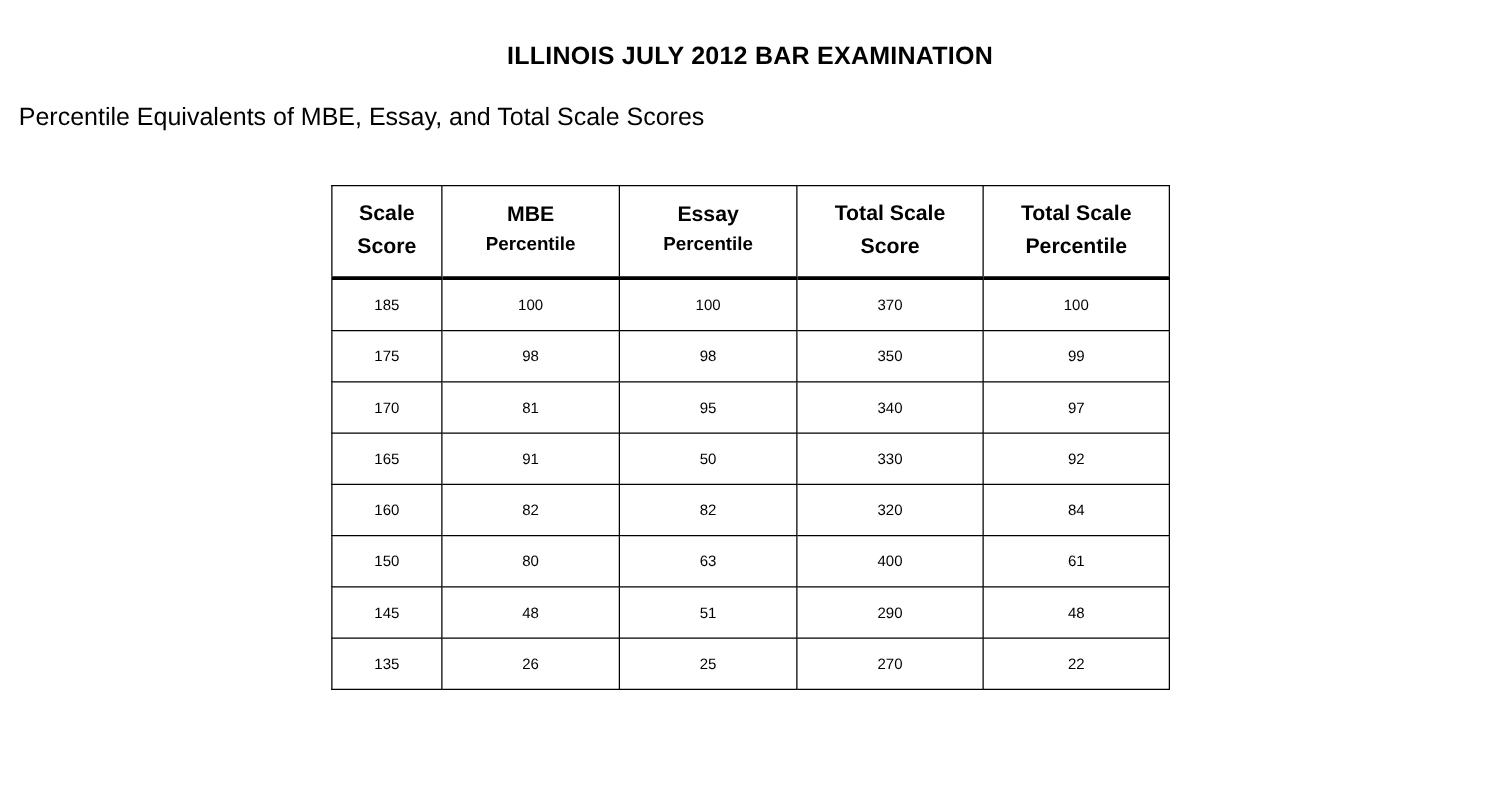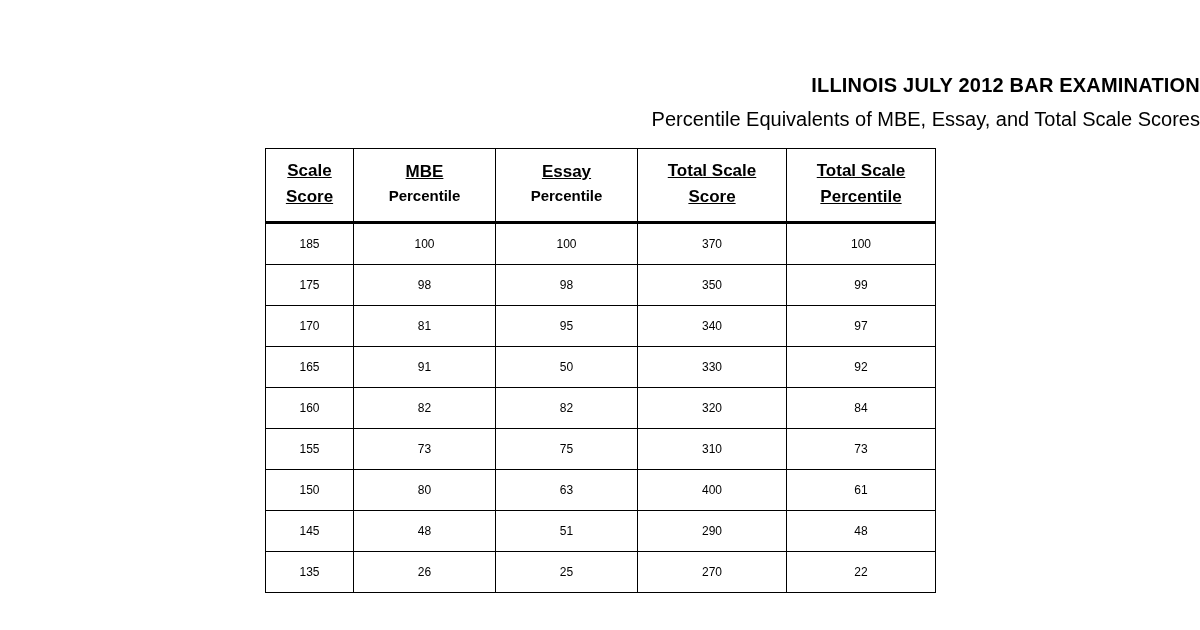--- a/index.html
+++ b/index.html
@@ -14,32 +14,32 @@
     font-family: "Liberation Sans", sans-serif;
     color: #000000;
   }
   .page {
     position: relative;
     width: 1200px;
     height: 630px;
     background: #ffffff;
   }
   .doc-title {
-    text-align: right;
+    text-align: center;
     font-size: 20px;
     font-weight: bold;
     letter-spacing: 0.2px;
     margin: 0;
-    padding-top: 74px;
+    padding-top: 34px;
   }
   .doc-subtitle {
-    text-align: right;
+    text-align: left;
     font-size: 20px;
     font-weight: normal;
-    margin: 0;
+    margin: 15px;
     padding-top: 11px;
   }
   .table-wrap {
     position: absolute;
     left: 265px;
     top: 148px;
     width: 670px;
   }
   table.scores {
     border-collapse: collapse;
@@ -60,21 +60,20 @@
   }
   table.scores thead th {
     padding: 9px 4px 12px 4px;
     border-bottom-width: 3px;
   }
   .hdr-line1 {
     display: block;
     font-size: 17px;
     font-weight: bold;
     line-height: 1.5;
-    text-decoration: underline;
   }
   .hdr-line2 {
     display: block;
     font-size: 15px;
     font-weight: bold;
     line-height: 1.6;
   }
   table.scores tbody td {
     font-size: 12px;
     font-weight: normal;
@@ -153,27 +152,20 @@
           <td>92</td>
         </tr>
         <tr>
           <td>160</td>
           <td>82</td>
           <td>82</td>
           <td>320</td>
           <td>84</td>
         </tr>
         <tr>
-          <td>155</td>
-          <td>73</td>
-          <td>75</td>
-          <td>310</td>
-          <td>73</td>
-        </tr>
-        <tr>
           <td>150</td>
           <td>80</td>
           <td>63</td>
           <td>400</td>
           <td>61</td>
         </tr>
         <tr>
           <td>145</td>
           <td>48</td>
           <td>51</td>

